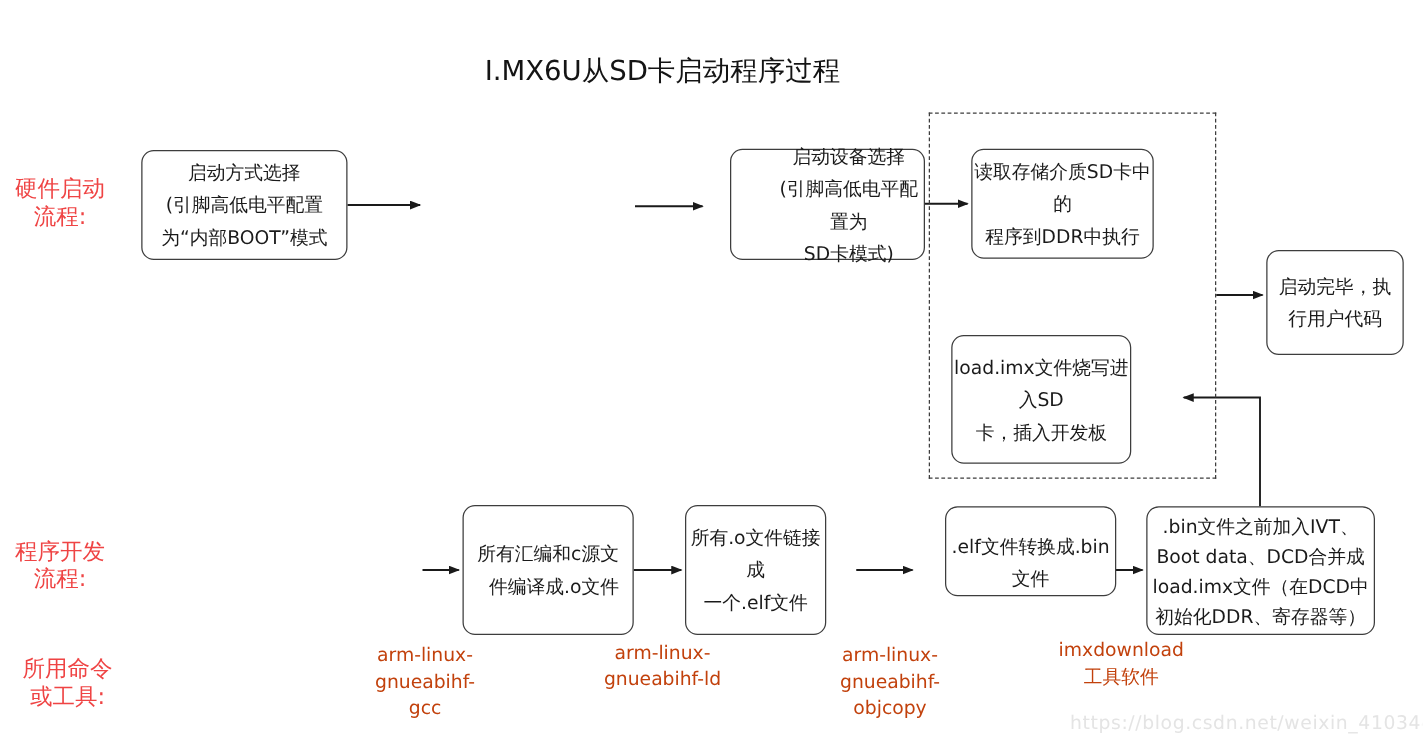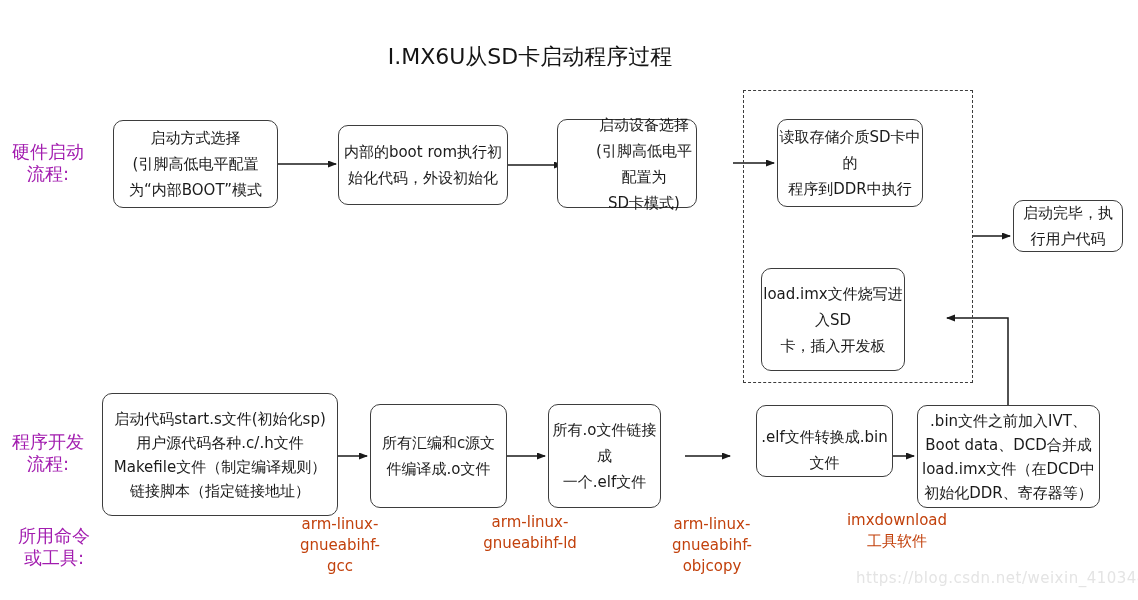--- a/index.html
+++ b/index.html
@@ -19,21 +19,21 @@
     text-align:center; box-sizing:border-box; z-index:2;
   }
   .box-text { white-space:pre-line; font-size:15px; line-height:26px; }
   .box-text.tight { line-height:24px; }
   .dashed-group {
     position:absolute; left:743px; top:90px; width:230px; height:293px;
     border:1.5px dashed #3d3d3d; box-sizing:border-box; z-index:1; background:transparent;
   }
   .row-label {
     position:absolute; white-space:pre-line; text-align:center;
-    font-size:18px; line-height:22px; color:#a21caf;
+    font-size:18px; line-height:22px; color:#ef4444;
   }
   .tool-label {
     position:absolute; white-space:pre-line; text-align:center;
     font-size:15px; line-height:21px; color:#c2410c;
   }
   .watermark {
     position:absolute; left:856px; top:569px; font-size:15px;
     color:#e4e4e4; letter-spacing:0.5px;
   }
 </style>
@@ -68,49 +68,39 @@
   <div class="row-label" style="left:8px; top:431px; width:80px;">程序开发
 流程:</div>
   <div class="row-label" style="left:14px; top:525px; width:80px;">所用命令
 或工具:</div>
 
   <div class="box" style="left:113px; top:120px; width:165px; height:88px;">
     <div class="box-text">启动方式选择
 (引脚高低电平配置
 为“内部BOOT”模式</div>
   </div>
-  <div class="box" style="left:338px; top:125px; width:170px; height:80px;">
-    <div class="box-text">内部的boot rom执行初
-始化代码，外设初始化</div>
-  </div>
-  <div class="box" style="left:557px; top:119px; width:140px; height:89px;padding-left:34px;">
+  <div class="box" style="left:584px; top:119px; width:156px; height:89px;padding-left:34px;">
     <div class="box-text">启动设备选择
 (引脚高低电平配置为
 SD卡模式)</div>
   </div>
   <div class="box" style="left:777px; top:119px; width:146px; height:88px;">
     <div class="box-text">读取存储介质SD卡中的
 程序到DDR中执行</div>
   </div>
-  <div class="box" style="left:1013px; top:200px; width:110px; height:52px;">
+  <div class="box" style="left:1013px; top:200px; width:110px; height:84px;">
     <div class="box-text">启动完毕，执
 行用户代码</div>
   </div>
   <div class="box" style="left:761px; top:268px; width:144px; height:103px;">
     <div class="box-text">load.imx文件烧写进入SD
 卡，插入开发板</div>
   </div>
 
-  <div class="box" style="left:102px; top:393px; width:236px; height:123px;">
-    <div class="box-text tight">启动代码start.s文件(初始化sp)
-用户源代码各种.c/.h文件
-Makefile文件（制定编译规则）
-链接脚本（指定链接地址）</div>
-  </div>
-  <div class="box" style="left:370px; top:404px; width:137px; height:104px;">
+  <div class="box" style="left:370px; top:404px; width:137px; height:104px;text-align:right;">
     <div class="box-text">所有汇编和c源文
 件编译成.o文件</div>
   </div>
   <div class="box" style="left:548px; top:404px; width:113px; height:104px;">
     <div class="box-text">所有.o文件链接成
 一个.elf文件</div>
   </div>
   <div class="box" style="left:756px; top:405px; width:137px; height:72px;align-items:flex-end;">
     <div class="box-text">.elf文件转换成.bin
 文件</div>

